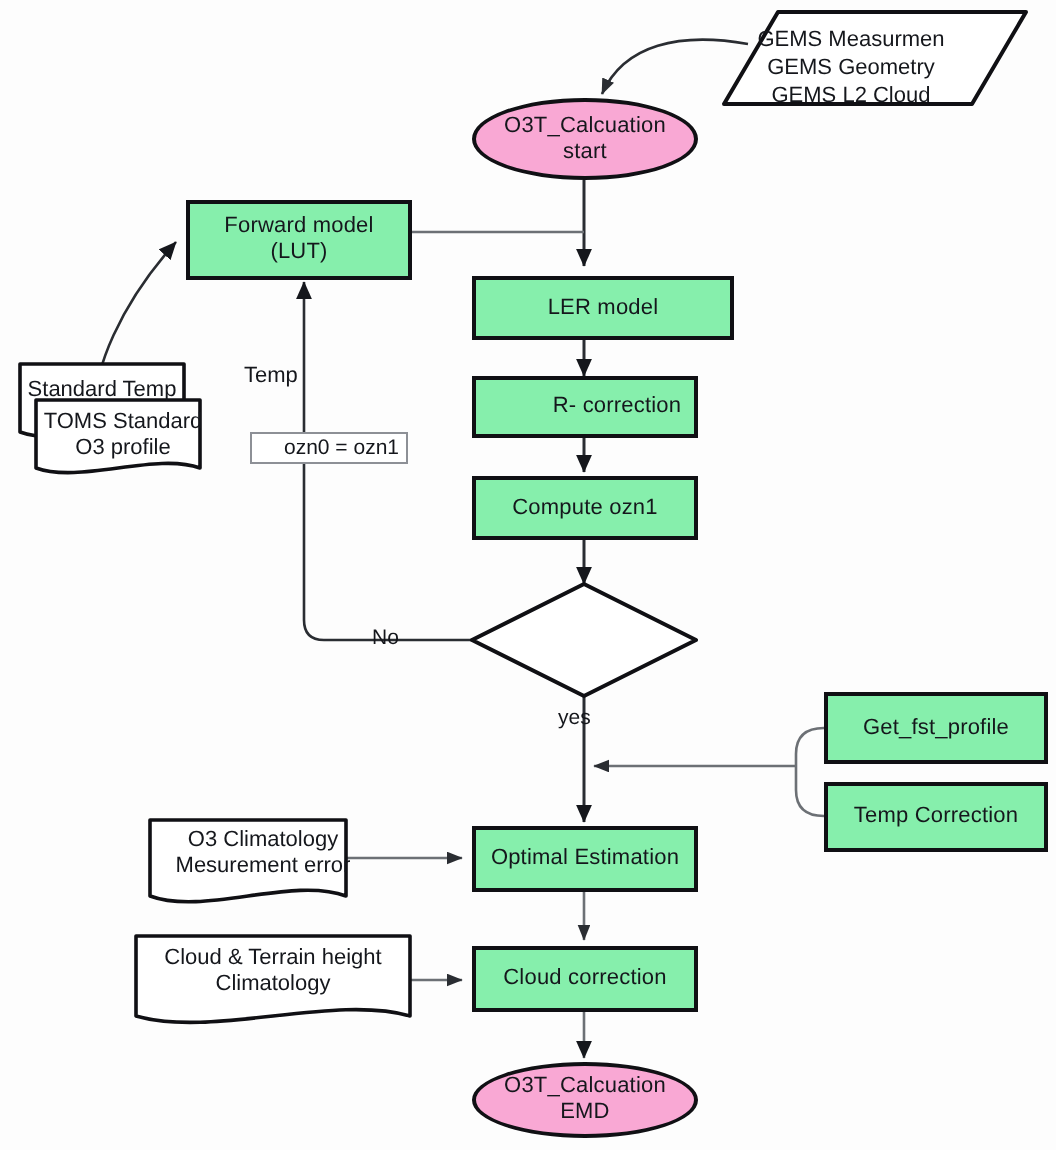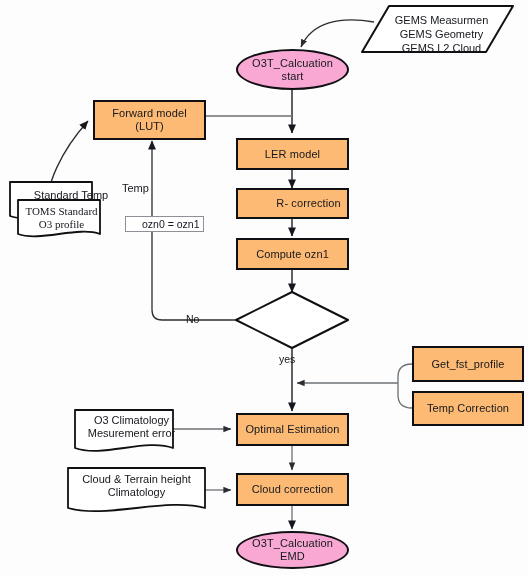--- a/index.html
+++ b/index.html
@@ -34,21 +34,21 @@
     justify-content: center;
     text-align: center;
     color: #15171c;
     font-size: 11px;
     line-height: 13px;
     letter-spacing: 0.1px;
     background: #ffffff;
   }
   .proc {
     border: 2px solid #101014;
-    background: #fdba74;
+    background: #86efac;
   }
   .term {
     border: 2px solid #101014;
     border-radius: 50%;
     background: #f9a8d4;
   }
   .decision-wrap {
     position: absolute;
   }
   .decision-label {
@@ -169,44 +169,44 @@
 
     <path d="M10,182 L92,182 L92,216 C70,208 32,224 10,216 Z" fill="#ffffff" stroke="#101014" stroke-width="1.8" stroke-linejoin="round"></path>
 
     <path d="M18,200 L100,200 L100,234 C78,226 40,242 18,234 Z" fill="#ffffff" stroke="#101014" stroke-width="1.8" stroke-linejoin="round"></path>
 
     <path d="M75,410 L173,410 L173,448 C146,438 102,458 75,448 Z" fill="#ffffff" stroke="#101014" stroke-width="1.8" stroke-linejoin="round"></path>
 
     <path d="M68,468 L205,468 L205,508 C167,497 106,519 68,508 Z" fill="#ffffff" stroke="#101014" stroke-width="1.8" stroke-linejoin="round"></path>
   </svg>
 
-  <div class="para-wrap" style="left:366px; top:6px; width:151px; height:56px;">
+  <div class="para-wrap" style="left:350px; top:6px; width:151px; height:56px;">
     <div class="para-label nline">GEMS Measurmen
 GEMS Geometry
 GEMS L2 Cloud</div>
   </div>
 
   <div class="node term nline" style="left:236px; top:49px; width:113px; height:41px;">O3T_Calcuation
 start</div>
 
   <div class="node proc nline" style="left:93px; top:100px; width:113px; height:40px;">Forward model
 (LUT)</div>
 
-  <div class="node proc nline" style="left:236px; top:138px; width:113px; height:32px;">LER model</div>
+  <div class="node proc nline" style="left:236px; top:138px; width:131px; height:32px;">LER model</div>
 
   <div class="node proc nline" style="left:236px; top:188px; width:113px; height:31px;padding-left:32px;">R- correction</div>
 
   <div class="node proc nline" style="left:236px; top:238px; width:113px; height:32px;">Compute ozn1</div>
 
 
   <div class="doc-wrap" style="left:10px; top:182px; width:82px; height:30px;">
-    <div class="doc-label nline" style="height:28px;margin-left:20px;">Standard Temp</div>
-  </div>
-
-  <div class="doc-wrap" style="left:18px; top:202px; width:87px; height:34px;font-family:Liberation Serif, serif;">
+    <div class="doc-label nline" style="height:28px;">Standard Temp</div>
+  </div>
+
+  <div class="doc-wrap" style="left:18px; top:202px; width:87px; height:34px;">
     <div class="doc-label nline" style="height:32px;">TOMS Standard
 O3 profile</div>
   </div>
 
   <div class="node proc nline" style="left:412px; top:346px; width:112px; height:36px;">Get_fst_profile</div>
 
   <div class="node proc nline" style="left:412px; top:391px; width:112px; height:35px;">Temp Correction</div>
 
   <div class="doc-wrap" style="left:75px; top:410px; width:113px; height:38px;">
     <div class="doc-label nline" style="height:34px;">O3 Climatology

